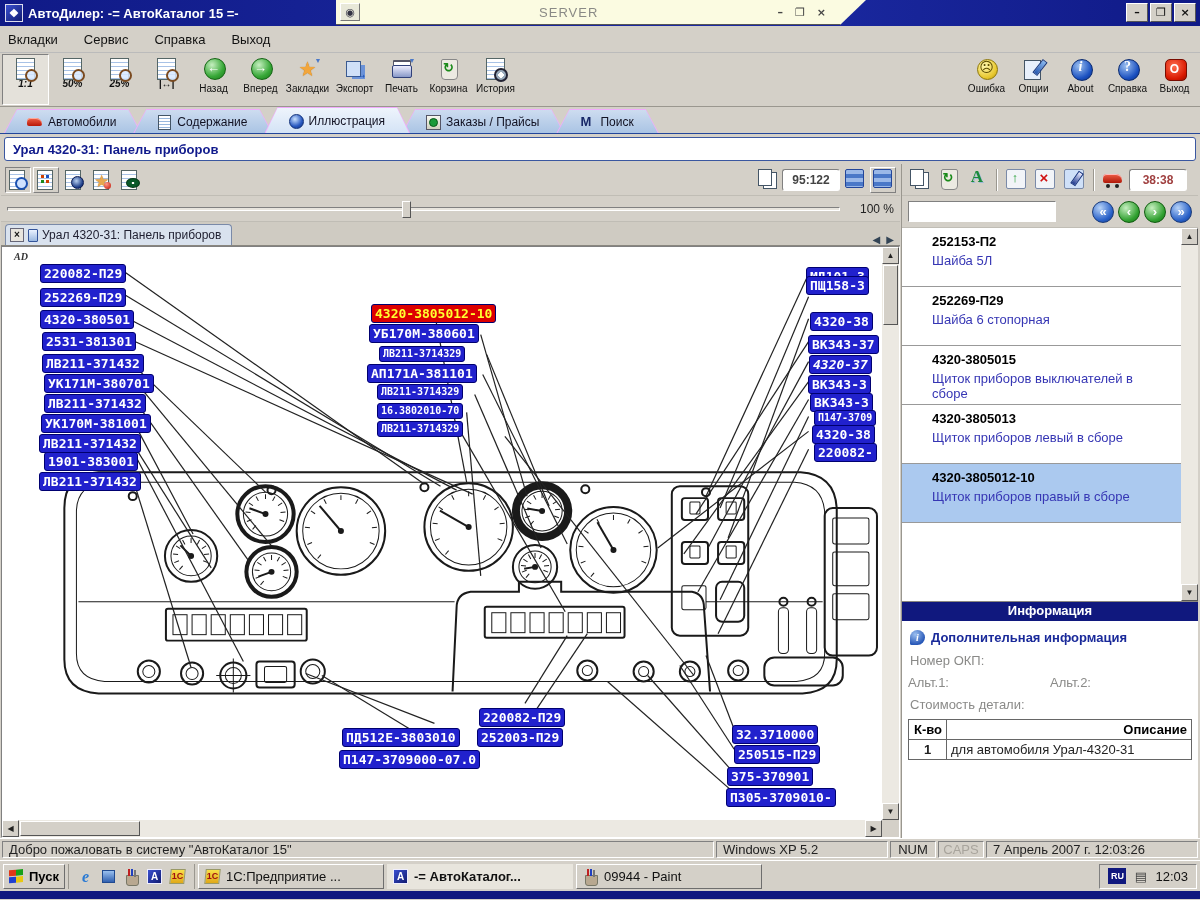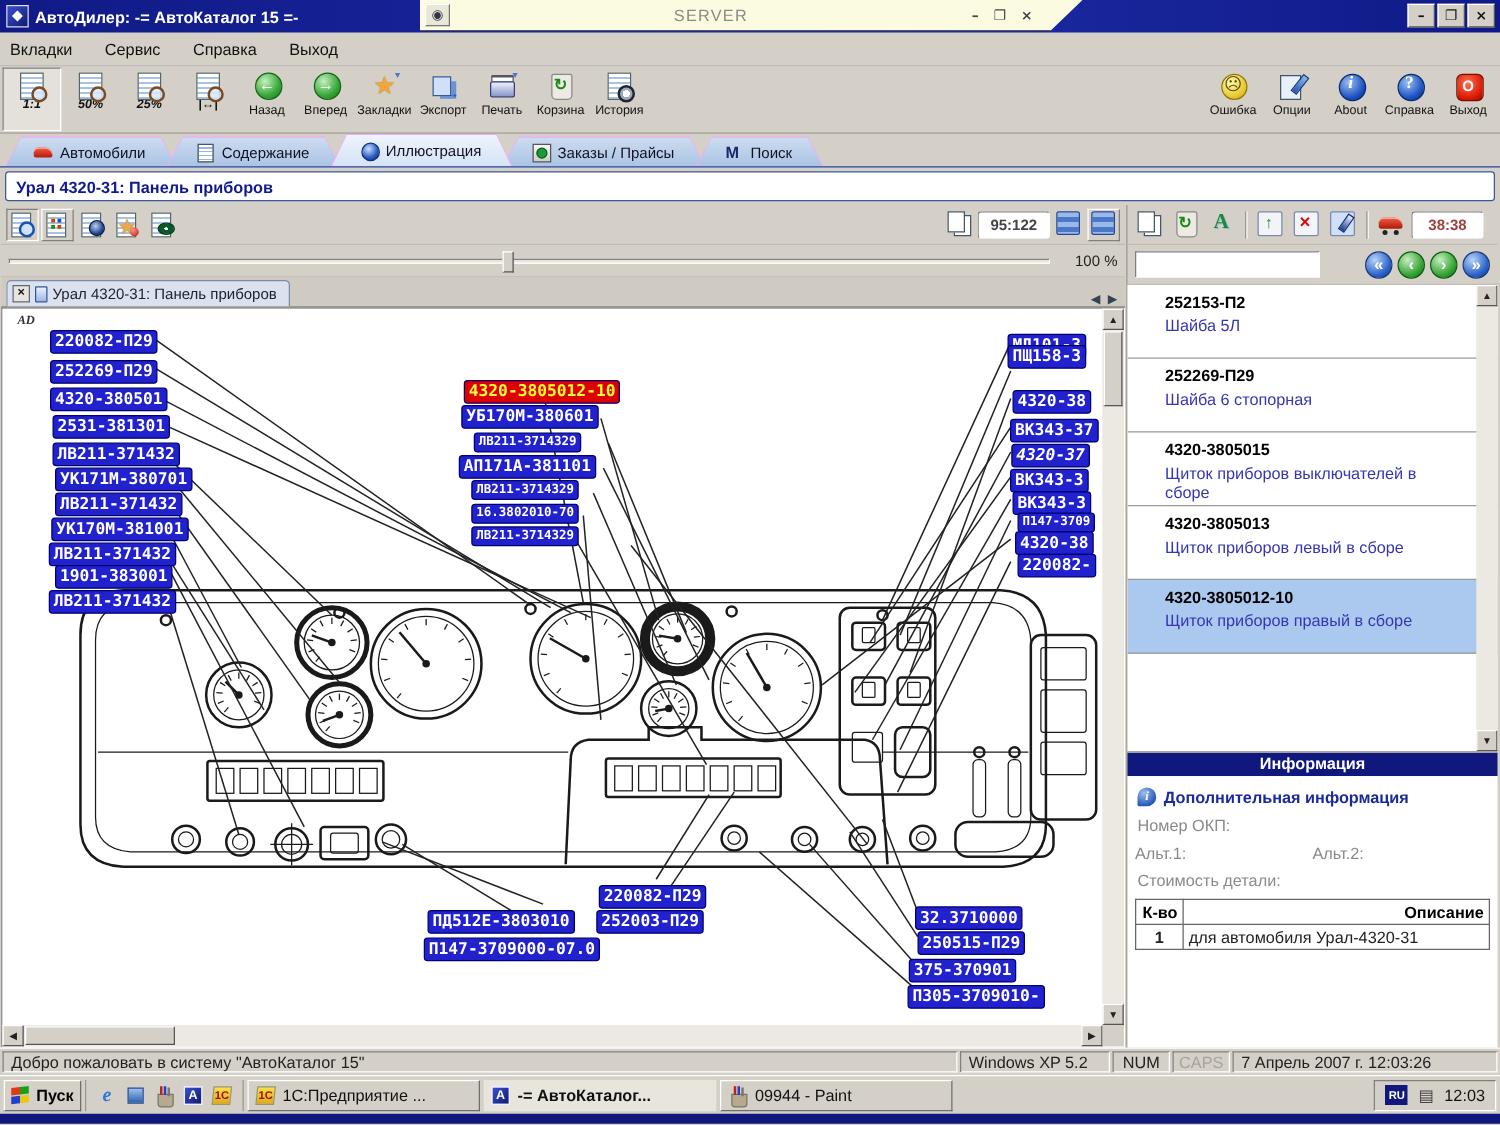--- a/index.html
+++ b/index.html
@@ -166,21 +166,21 @@
 #info-table{width:100%;border-collapse:collapse;margin-top:2px}
 #info-table th,#info-table td{border:1px solid #666;font-size:13px;padding:2px 4px}
 #info-table th{font-weight:bold;text-align:right;background:#fff}
 #info-table td.qty{width:38px;text-align:center;font-weight:bold}
 #info-table td{color:#222}
 
 
 #statusbar{height:22px;display:flex;gap:2px;padding:2px;background:#d4d0c8;border-top:1px solid #fff}
 .status-seg{border:1px solid;border-color:#808080 #fff #fff #808080;display:flex;align-items:center;padding:0 6px;font-size:13px;color:#222;white-space:nowrap;overflow:hidden}
 #status-msg{flex:1}
-#status-os{width:120px}
+#status-os{width:172px}
 #status-num{width:46px;justify-content:center}
 #status-caps{width:46px;justify-content:center;color:#a8a49c}
 #status-date{width:212px}
 
 
 #taskbar{height:31px;background:#d4d0c8;border-top:1px solid #fff;display:flex;align-items:center;gap:3px;padding:2px 3px}
 #start-btn{height:25px;width:62px;display:flex;align-items:center;gap:4px;padding:0 4px;font:bold 13px "Liberation Sans",sans-serif}
 #start-logo{width:14px;height:12px;background:#e03818;box-shadow:7px 0 0 #18a018,0 7px 0 #2040d0,7px 7px 0 #e8c810;width:7px;height:6px;margin:0 9px 7px 1px;transform:skewY(-6deg)}
 #quick{display:flex;gap:6px;align-items:center;padding:0 8px;border-left:1px solid #9a978f;border-right:1px solid #9a978f;height:25px}
 .q-ico{width:17px;height:17px;position:relative}

